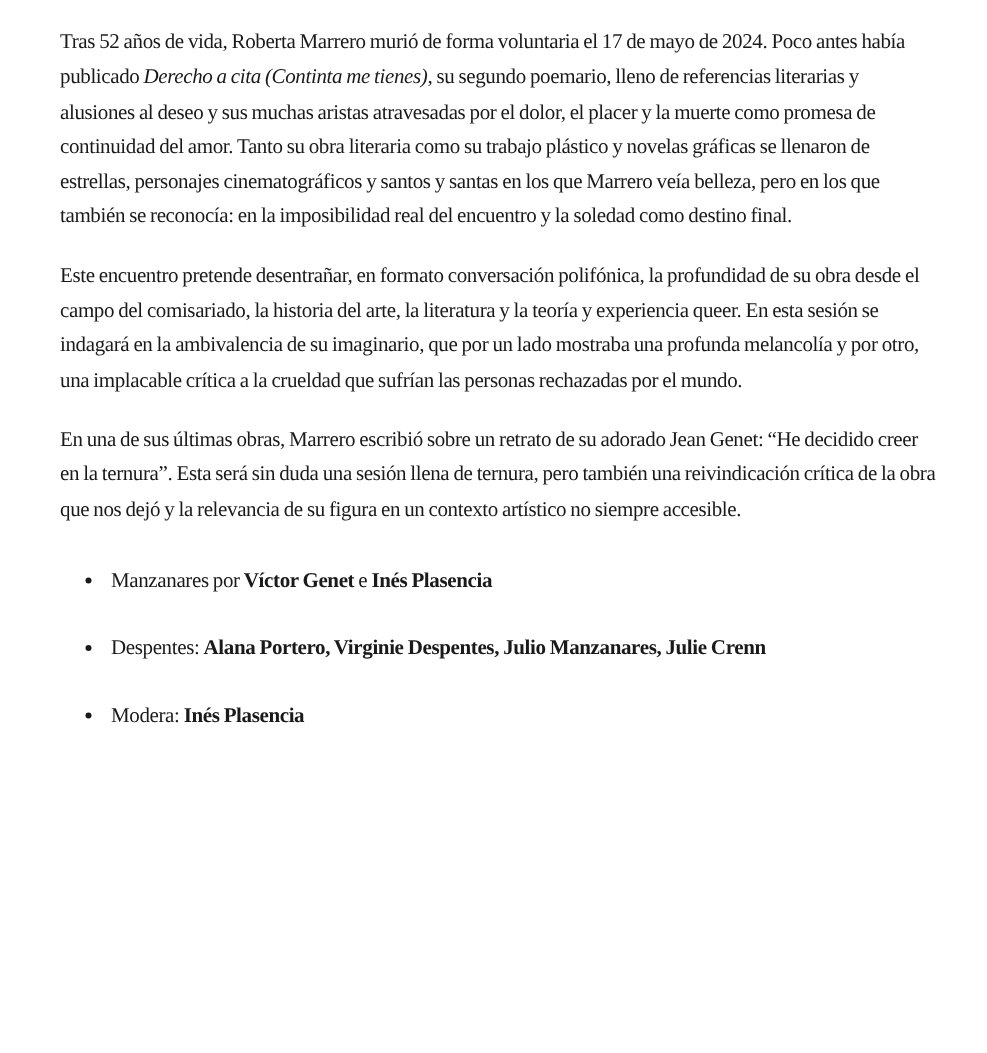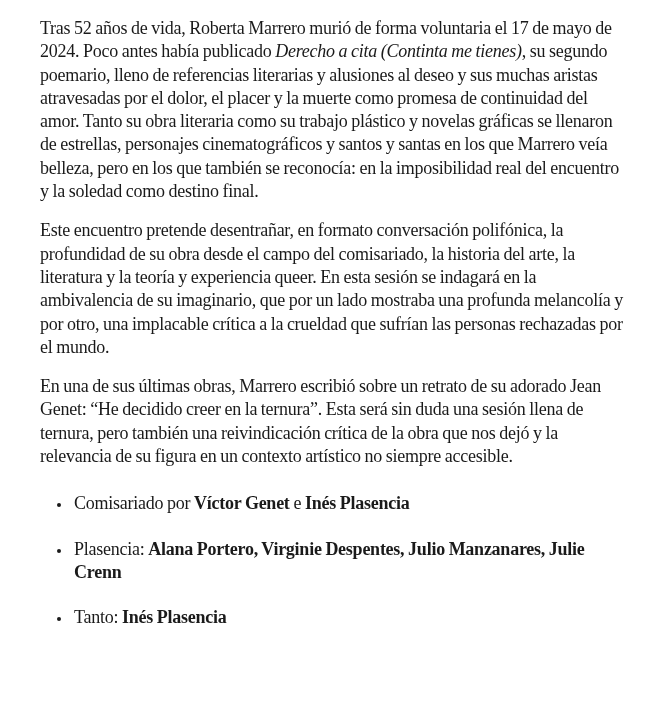--- a/index.html
+++ b/index.html
@@ -10,21 +10,21 @@
   body {
     width: 658px;
     height: 702px;
     overflow: hidden;
   }
   .article {
     box-sizing: border-box;
     width: 658px;
     padding: 17px 34px 0 40px;
     font-family: "Liberation Serif", "DejaVu Serif", serif;
-    font-size: 18px;
+    font-size: 14px;
     line-height: 23.3px;
     letter-spacing: -0.25px;
     word-spacing: -0.5px;
     color: #1a1a1a;
     -webkit-font-smoothing: antialiased;
   }
   .article p {
     margin: 0 0 16px 0;
   }
   .article em {
@@ -55,18 +55,18 @@
 
 <main class="article">
 
   <p><span>Tras 52 años de vida, Roberta Marrero murió de forma voluntaria el 17 de mayo de 2024. Poco antes había publicado </span><em>Derecho a cita (Continta me tienes)</em><span>, su segundo poemario, lleno de referencias literarias y alusiones al deseo y sus muchas aristas atravesadas por el dolor, el placer y la muerte como promesa de continuidad del amor. Tanto su obra literaria como su trabajo plástico y novelas gráficas se llenaron de estrellas, personajes cinematográficos y santos y santas en los que Marrero veía belleza, pero en los que también se reconocía: en la imposibilidad real del encuentro y la soledad como destino final.</span></p>
 
   <p><span>Este encuentro pretende desentrañar, en formato conversación polifónica, la profundidad de su obra desde el campo del comisariado, la historia del arte, la literatura y la teoría y experiencia queer. En esta sesión se indagará en la ambivalencia de su imaginario, que por un lado mostraba una profunda melancolía y por otro, una implacable crítica a la crueldad que sufrían las personas rechazadas por el mundo.</span></p>
 
   <p><span>En una de sus últimas obras, Marrero escribió sobre un retrato de su adorado Jean Genet: “He decidido creer en la ternura”. Esta será sin duda una sesión llena de ternura, pero también una reivindicación crítica de la obra que nos dejó y la relevancia de su figura en un contexto artístico no siempre accesible.</span></p>
 
   <ul class="credits-list">
-    <li><span>Comisariado por </span><strong>Víctor Genet</strong><span> e </span><strong>Inés Plasencia</strong></li>
-    <li><span>Plasencia: </span><strong>Alana Portero, Virginie Despentes, Julio Manzanares, Julie Crenn</strong></li>
-    <li><span>Tanto: </span><strong>Inés Plasencia</strong></li>
+    <li><span>Manzanares por </span><strong>Víctor Genet</strong><span> e </span><strong>Inés Plasencia</strong></li>
+    <li><span>Despentes: </span><strong>Alana Portero, Virginie Despentes, Julio Manzanares, Julie Crenn</strong></li>
+    <li><span>Modera: </span><strong>Inés Plasencia</strong></li>
   </ul>
 
 </main>
 
 </body></html>

